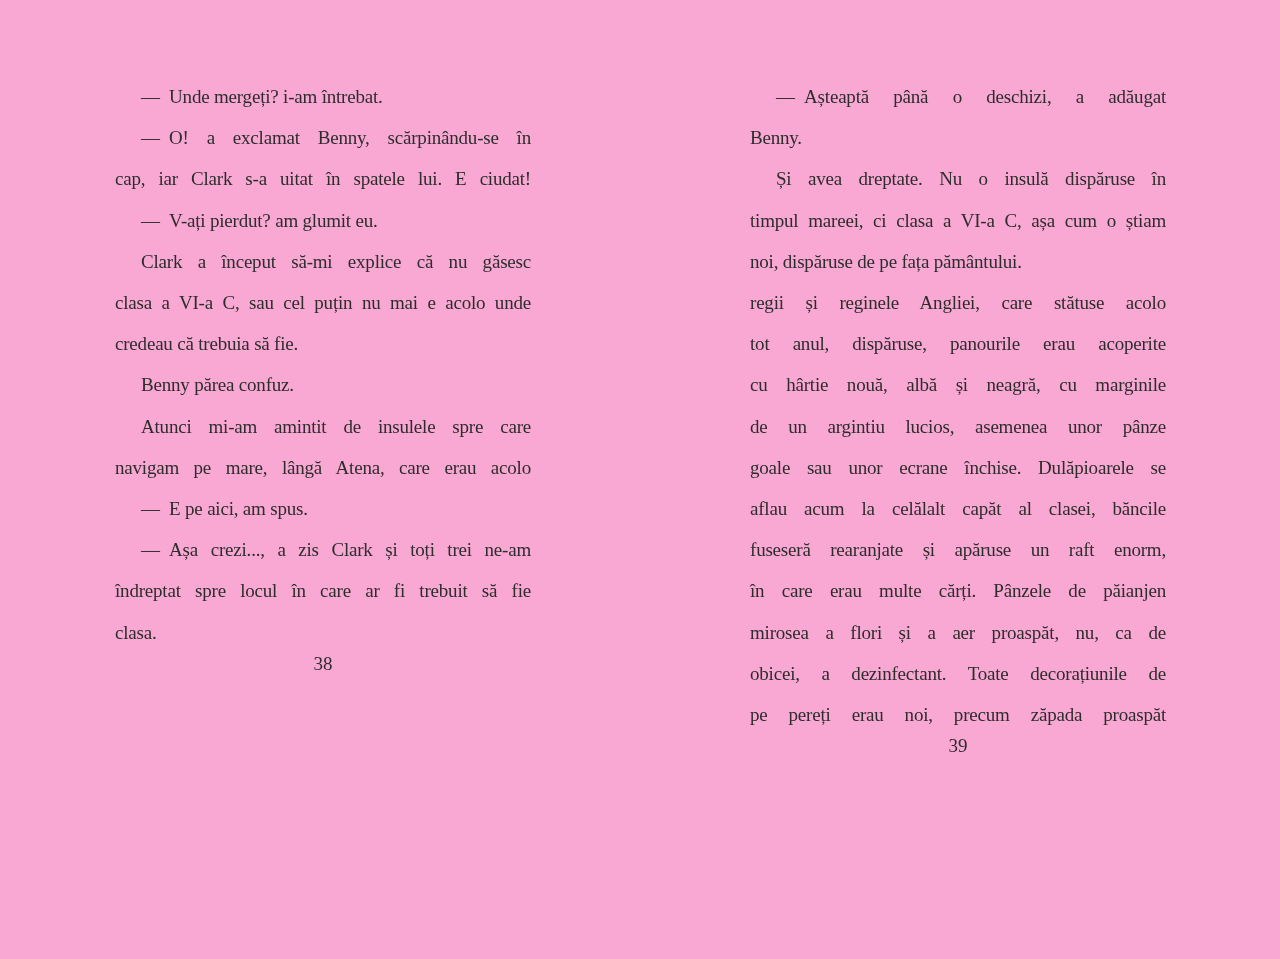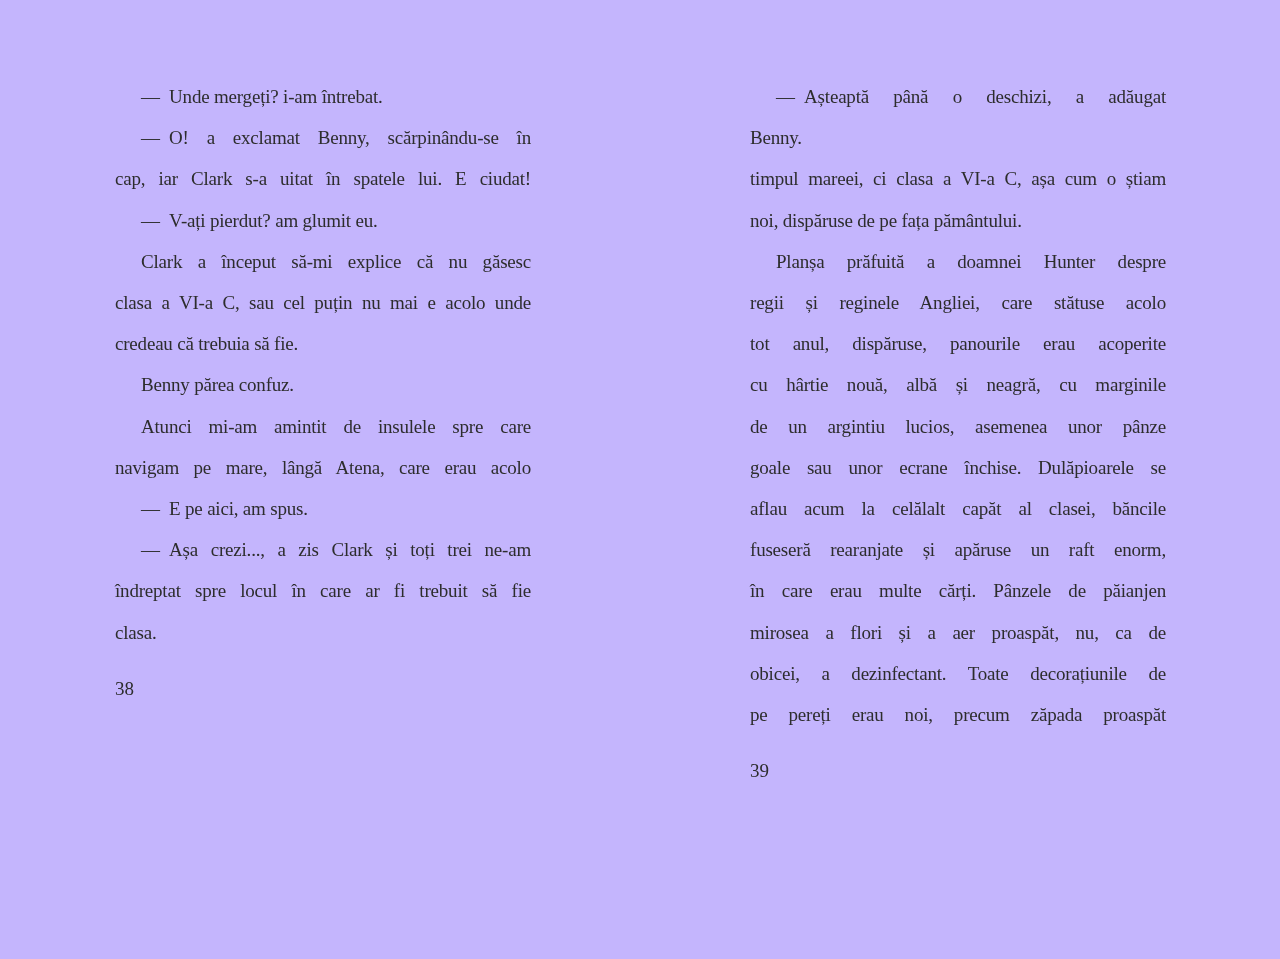--- a/index.html
+++ b/index.html
@@ -7,21 +7,21 @@
     padding: 0;
     width: 1280px;
     height: 959px;
     background: #ffffff;
     overflow: hidden;
   }
   .spread {
     position: relative;
     width: 1280px;
     height: 959px;
-    background: #c4b5fd;
+    background: #f9a8d4;
     font-family: "Liberation Serif", "DejaVu Serif", serif;
     color: #2d2d2d;
   }
   .page {
     position: absolute;
     top: 76px;
     width: 416px;
   }
   .page.left  { left: 115px; }
   .page.right { left: 750px; }
@@ -31,21 +31,21 @@
     letter-spacing: -0.2px;
     text-align: left;
     text-justify: inter-word;
   }
   .line.indent { text-indent: 26px; }
   .line.j {
     text-align: justify;
     text-align-last: justify;
   }
   .page-number {
-    margin-top: 25px;
+    text-align: center;
     font-size: 19px;
     line-height: 22px;
     color: #2d2d2d;
   }
 </style>
 </head>
 <body>
 
 <div class="spread">
 
@@ -66,23 +66,23 @@
         <div class="line j">îndreptat spre locul în care ar fi trebuit să fie</div>
         <div class="line">clasa.</div>
       </div>
     <div class="page-number">38</div>
   </div>
 
   <div class="page right">
     <div class="text-block">
         <div class="line indent j">— Așteaptă până o deschizi, a adăugat</div>
         <div class="line">Benny.</div>
+        <div class="line indent j">Și avea dreptate. Nu o insulă dispăruse în</div>
         <div class="line j">timpul mareei, ci clasa a VI-a C, așa cum o știam</div>
         <div class="line">noi, dispăruse de pe fața pământului.</div>
-        <div class="line indent j">Planșa prăfuită a doamnei Hunter despre</div>
         <div class="line j">regii și reginele Angliei, care stătuse acolo</div>
         <div class="line j">tot anul, dispăruse, panourile erau acoperite</div>
         <div class="line j">cu hârtie nouă, albă și neagră, cu marginile</div>
         <div class="line j">de un argintiu lucios, asemenea unor pânze</div>
         <div class="line j">goale sau unor ecrane închise. Dulăpioarele se</div>
         <div class="line j">aflau acum la celălalt capăt al clasei, băncile</div>
         <div class="line j">fuseseră rearanjate și apăruse un raft enorm,</div>
         <div class="line j">în care erau multe cărți. Pânzele de păianjen</div>
         <div class="line j">mirosea a flori și a aer proaspăt, nu, ca de</div>
         <div class="line j">obicei, a dezinfectant. Toate decorațiunile de</div>

